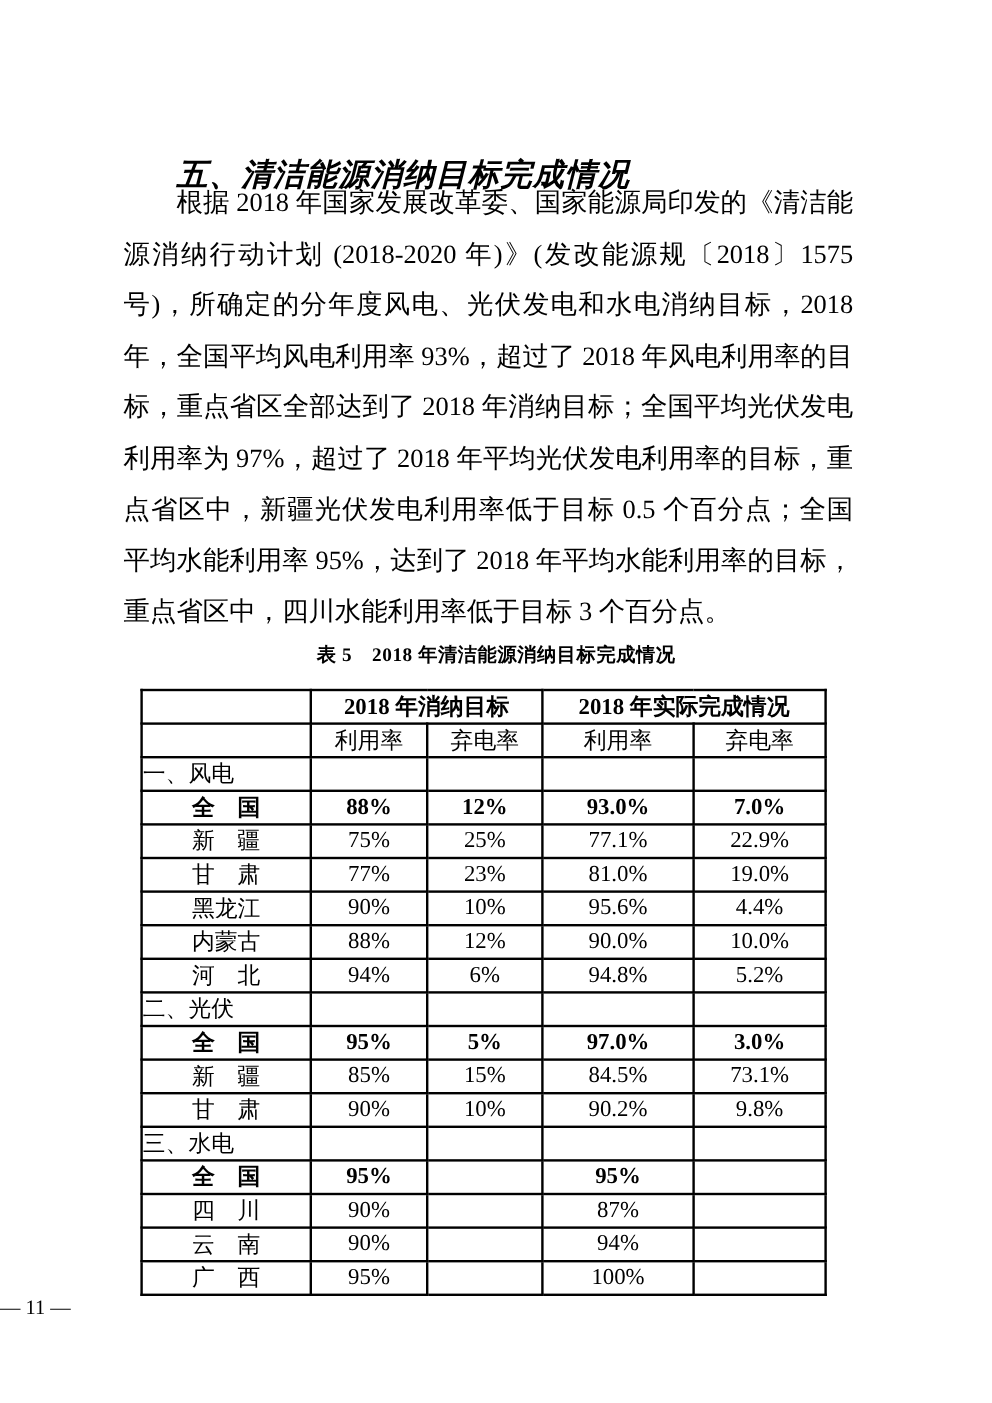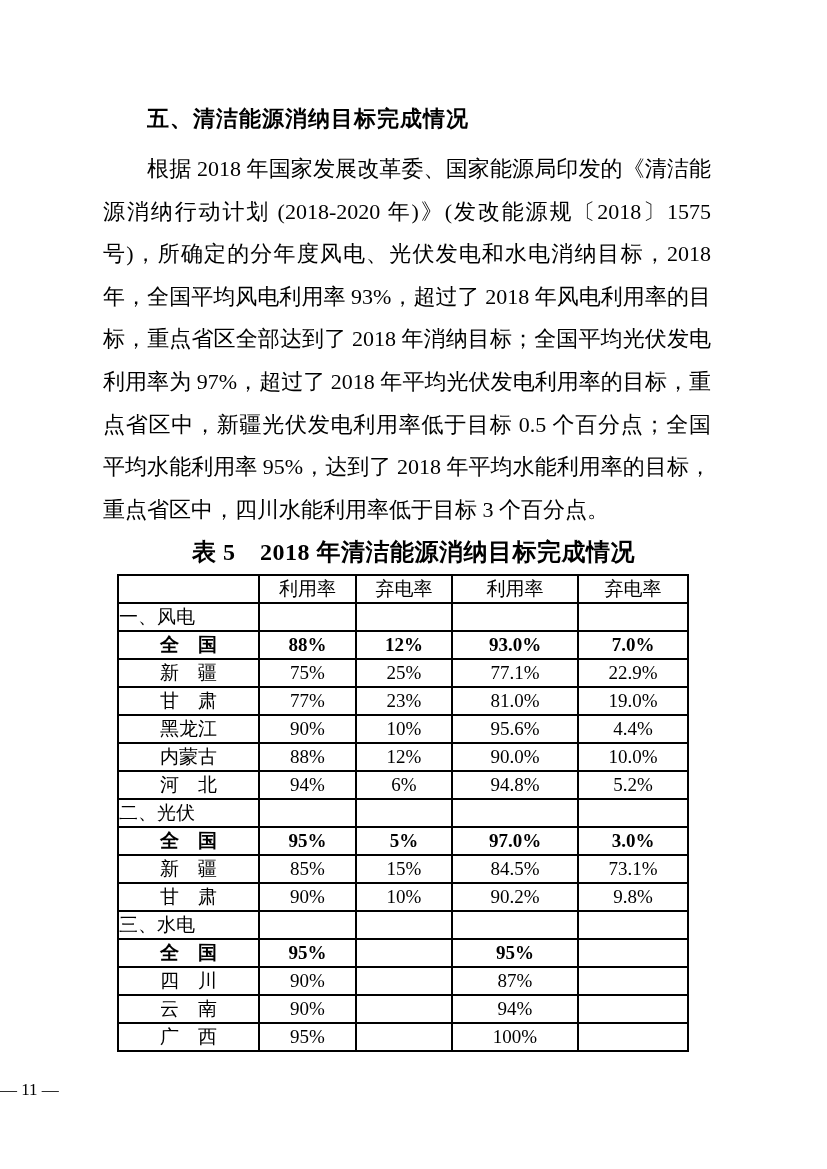--- a/index.html
+++ b/index.html
@@ -12,45 +12,46 @@
     width: 827px;
     height: 1169px;
     background: #ffffff;
     color: #000000;
     font-family: "Liberation Serif", "DejaVu Serif", serif;
     overflow: hidden;
   }
   .doc-heading {
     position: absolute;
     left: 147px;
-    top: 104px;
+    top: 128px;
     font-family: "Liberation Sans", "DejaVu Sans", sans-serif;
-    font-size: 22px;
+    font-size: 26px;
     font-weight: bold;
     letter-spacing: 1px;
     white-space: nowrap;
+    font-style: italic;
   }
   .doc-paragraph {
     position: absolute;
     left: 103px;
     top: 148px;
     width: 608px;
     font-size: 22px;
     line-height: 42.6px;
     text-align: justify;
     text-indent: 2em;
     font-family: "Liberation Serif", "DejaVu Serif", serif;
   }
   .table-caption {
     position: absolute;
     left: 0;
     top: 536px;
     width: 827px;
     text-align: center;
-    font-size: 24px;
+    font-size: 16px;
     font-weight: bold;
     font-family: "Liberation Serif", "DejaVu Serif", serif;
     letter-spacing: 0.5px;
   }
   table.data-table {
     position: absolute;
     left: 117px;
     top: 574px;
     width: 570px;
     border-collapse: collapse;
@@ -105,20 +106,25 @@
     <colgroup>
       <col style="width:141px">
       <col style="width:97px">
       <col style="width:96px">
       <col style="width:126px">
       <col style="width:110px">
     </colgroup>
     <thead>
       <tr>
         <th></th>
+        <th class="group-header" colspan="2">2018 年消纳目标</th>
+        <th class="group-header" colspan="2">2018 年实际完成情况</th>
+      </tr>
+      <tr>
+        <th></th>
         <th>利用率</th>
         <th>弃电率</th>
         <th>利用率</th>
         <th>弃电率</th>
       </tr>
     </thead>
     <tbody>
         <tr>
           <td class="section-cell">一、风电</td>
           <td></td>

